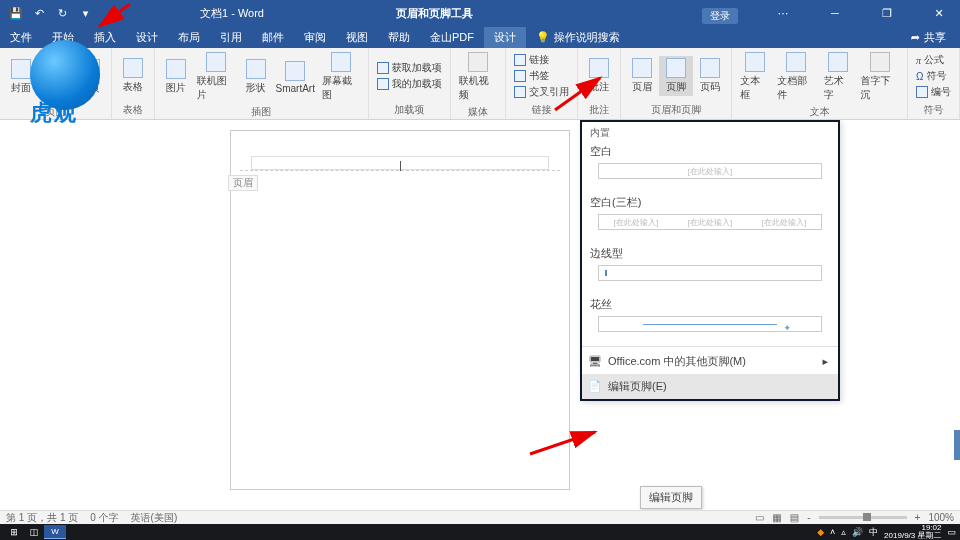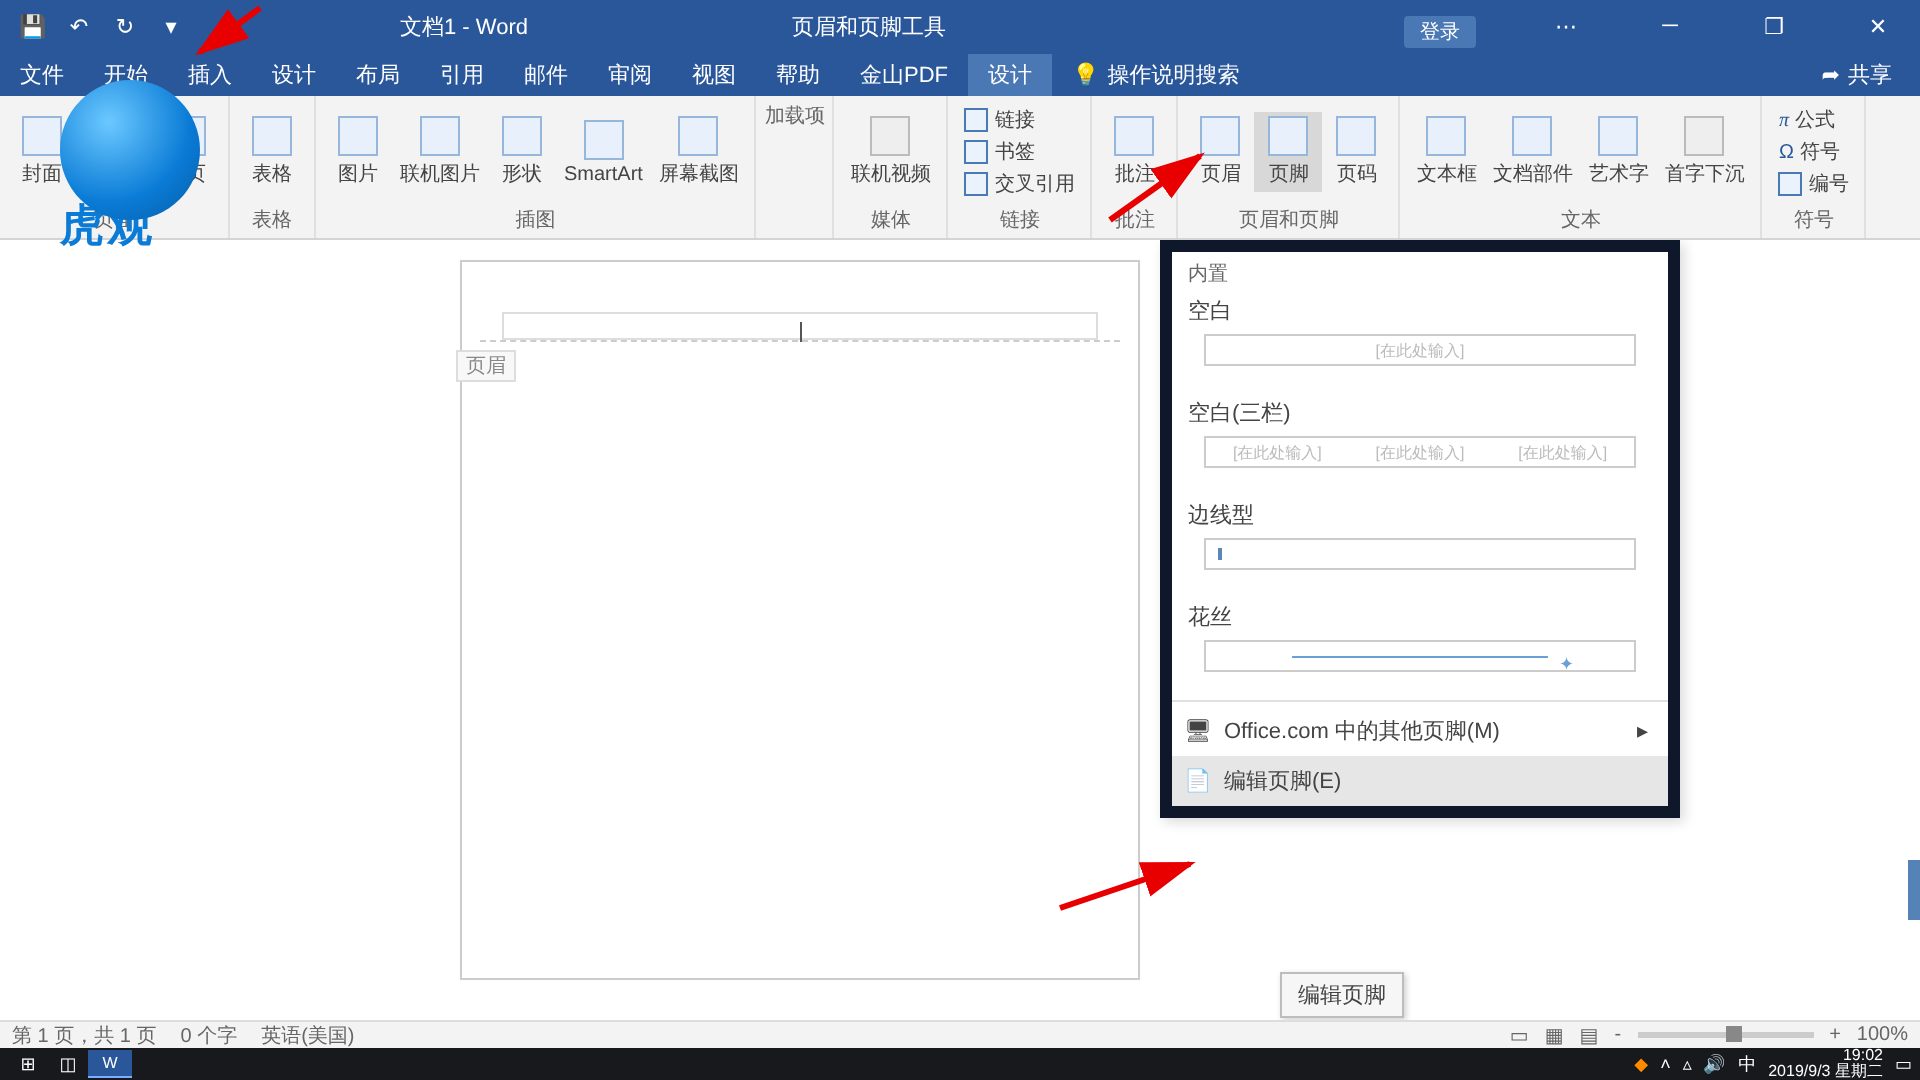--- a/index.html
+++ b/index.html
@@ -1,21 +1,21 @@
 <!DOCTYPE html>
 <html><head>
 <meta charset="utf-8">
 <style>
   * { margin:0; padding:0; box-sizing:border-box; font-family:"Microsoft YaHei","Segoe UI",sans-serif; }
   body { width:960px; height:540px; overflow:hidden; background:#fff; font-size:11px; color:#444; position:relative; }
   .titlebar { height:26px; background:#2a579a; display:flex; align-items:center; color:#fff; position:relative; }
   .qat { display:flex; gap:10px; padding:0 10px; }
   .qat .ic { width:13px; height:13px; display:flex; align-items:center; justify-content:center; color:#fff; font-size:11px; }
   .doc-title { position:absolute; left:200px; font-size:11px; color:#fff; }
-  .ctx-title { position:absolute; left:390px; font-size:11px; background:#2a579a; padding:0 6px; }
+  .ctx-title { position:absolute; left:390px; font-size:11px; background:#2a579a; padding:0 6px;font-weight:bold; }
   .titlebar-right { margin-left:auto; display:flex; gap:18px; align-items:flex-end; padding-right:4px;}
   .tbr-btn { width:34px; height:22px; display:flex; align-items:center; justify-content:center; font-size:11px; }
   .pill { background:#4a78b5; padding:1px 8px; border-radius:2px; font-size:10px; margin-right:10px;}
   .tabs { height:22px; background:#2a579a; display:flex; align-items:center; color:#fff; font-size:11px;}
   .tab { padding:3px 10px; cursor:pointer; }
   .tab-ctx { background:#4a78b5; }
   .tellme { display:flex; align-items:center; gap:4px; padding:0 10px; }
   .bulb { font-size:11px; }
   .share { margin-left:auto; padding:3px 14px; display:flex; align-items:center; gap:4px;}
   .ribbon { height:72px; background:#f3f3f3; border-bottom:1px solid #d4d4d4; display:flex; font-size:10px; color:#444; }
@@ -29,21 +29,21 @@
   .sq { display:inline-block; width:12px; height:12px; border:1px solid #4a7ab5; background:#eaf2fb; }
   
   .ico { display:inline-block; width:20px; height:20px; border:1px solid #96b6dc; background:#e8f1fb; }
   .ico.gray { border-color:#bbb; background:#eee;}
   .canvas-area { position:absolute; top:120px; left:0; right:0; bottom:30px; background:#fff; overflow:hidden;}
   .page { position:absolute; left:230px; top:10px; width:340px; height:360px; border:1px solid #ccc; background:#fff;}
   .cursor-line { position:absolute; top:30px; left:50%; width:1px; height:10px; background:#555;}
   .header-tag { position:absolute; left:228px; top:55px; font-size:10px; color:#888; background:#f8f8f8; border:1px solid #ddd; padding:0 4px;}
   .dotted { position:absolute; left:240px; top:50px; right:400px; border-top:1px dashed #ccc;}
   
-  .gallery { position:absolute; right:120px; top:0; width:260px; background:#fff; border:6px solid #0f172a; box-shadow:2px 2px 6px rgba(0,0,0,.15); font-size:11px; color:#444; z-index:5;}
+  .gallery { position:absolute; right:120px; top:0; width:260px; background:#fff; border:2px solid #0f172a; box-shadow:2px 2px 6px rgba(0,0,0,.15); font-size:11px; color:#444; z-index:5;}
   .gsec { padding:4px 8px 2px 8px; }
   .gtitle { font-size:10px; color:#666; padding:4px 8px 0 8px;}
   .gprev { margin:4px 8px 10px 8px; border:1px solid #ccc; height:36px; background:#fff; position:relative; display:flex; justify-content:space-around; align-items:center;}
   .gprev.sm { height:16px; }
   .pl { font-size:8px; color:#bbb; }
   .gitem { padding:5px 10px 5px 26px; position:relative; display:flex; align-items:center;}
   .gitem:hover, .gitem.hi { background:#e6e6e6; }
   .gitem .gic { position:absolute; left:6px; width:14px; height:14px; }
   .gsep { border-top:1px solid #e0e0e0; margin:2px 0;}
   .tooltip { position:absolute; left:640px; top:330px; background:#f6f6f6; border:1px solid #bdbdbd; padding:3px 8px; font-size:11px; z-index:6; box-shadow:1px 1px 3px rgba(0,0,0,.2);margin-top:36px;}
@@ -154,20 +154,32 @@
           <span>SmartArt</span>
         </div>
       <div class="big">
           <span class="ico"></span>
           <span>屏幕截图</span>
         </div>
     </div>
     <div class="group-label">插图</div>
   </div>
   <div class="group">
+    <div class="group-body">
+      <div class="mini-col">
+        <div>
+            <span class="sq"></span>
+            <span>获取加载项</span>
+          </div>
+        <div>
+            <span class="sq"></span>
+            <span>我的加载项</span>
+          </div>
+      </div>
+    </div>
     <div class="group-label">加载项</div>
   </div>
   <div class="group">
     <div class="group-body">
       <div class="big">
           <span class="ico gray"></span>
           <span>联机视频</span>
         </div>
     </div>
     <div class="group-label">媒体</div>

